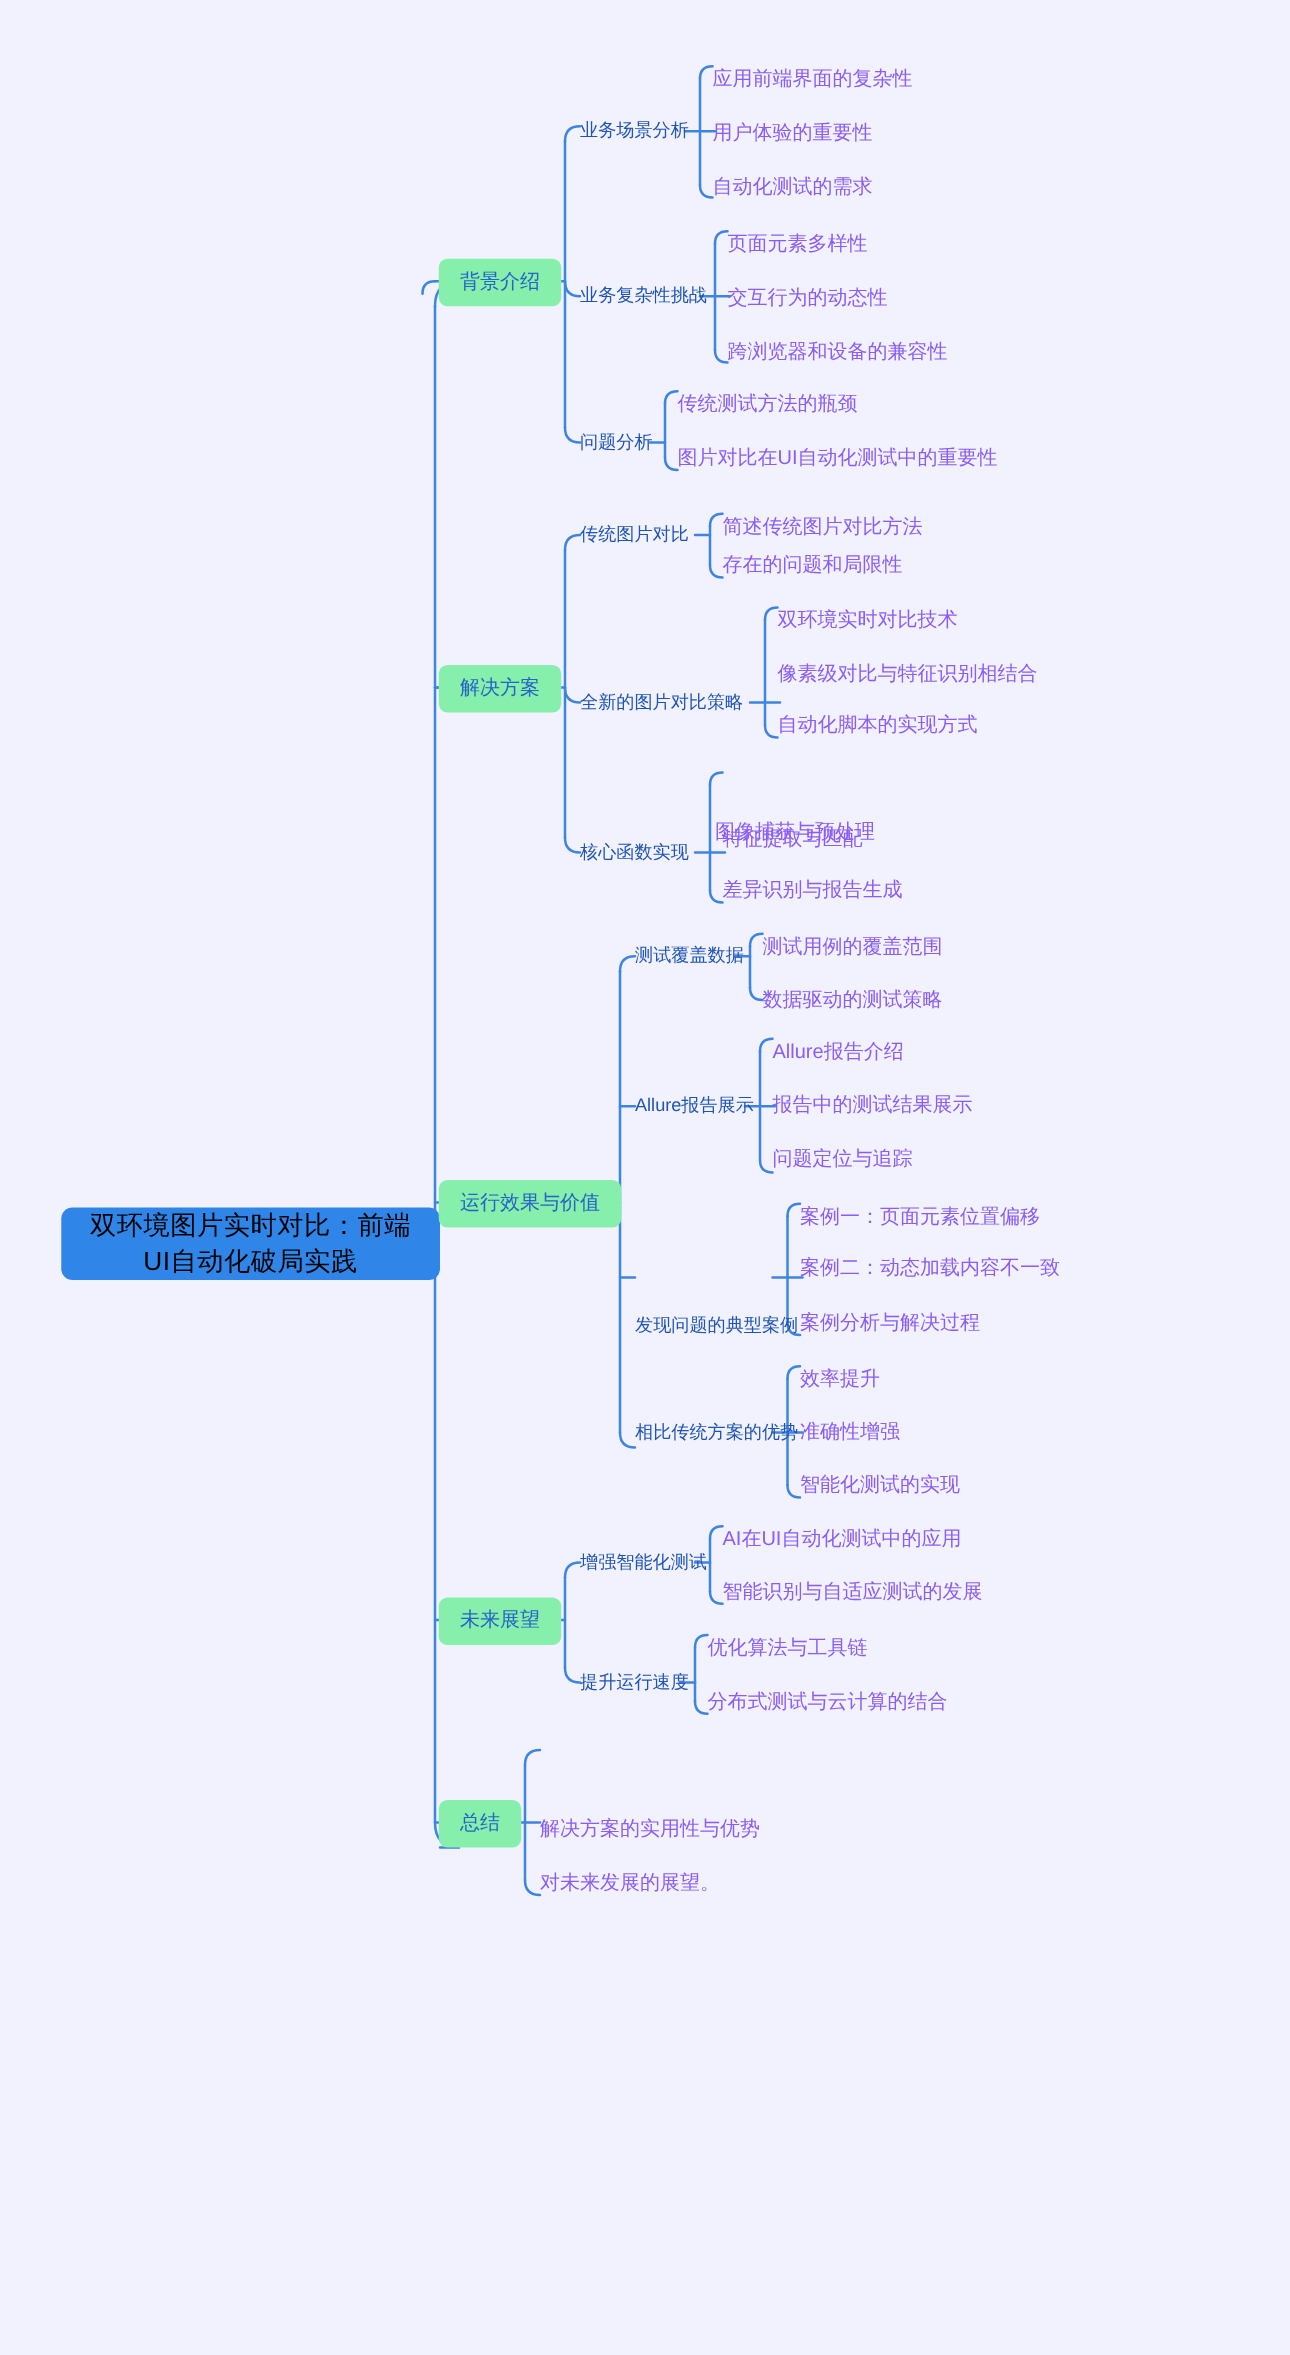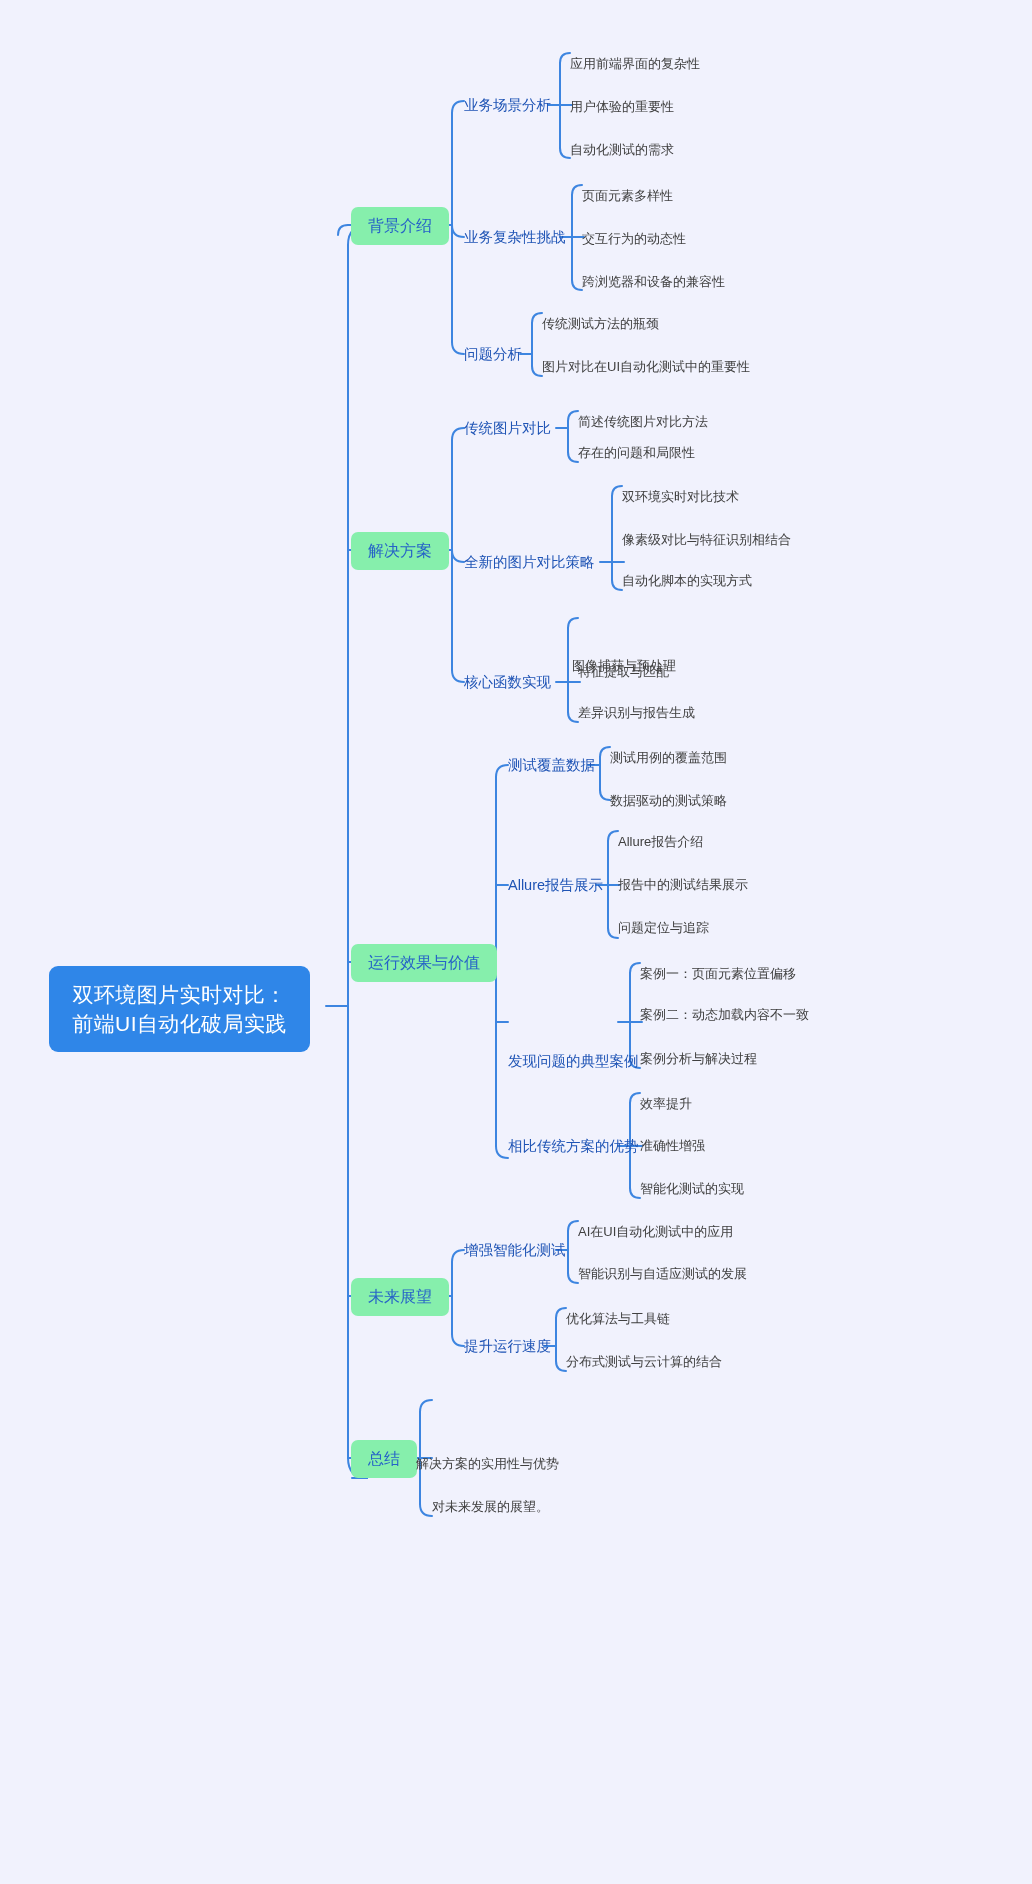--- a/index.html
+++ b/index.html
@@ -10,27 +10,27 @@
     overflow: hidden;
   }
   #stage { position: relative; width: 1032px; height: 1884px; }
   svg#wires { position: absolute; left: 0; top: 0; width: 1032px; height: 1884px; pointer-events: none; }
 
   .node { position: absolute; }
 
   
   .root {
     background: #2f86e8;
-    color: #ffffff;
+    color: #000000;
     border-radius: 9px;
     font-size: 21px;
     line-height: 29px;
     text-align: center;
-    padding: 14px 18px;
-    width: 261px;
+    padding: 0 18px;
+    width: 303px;
     left: 49px;
     top: 966px;
     letter-spacing: 0.4px;
   }
 
   
   .b1 {
     background: #86efac;
     color: #2663c7;
     border-radius: 7px;
@@ -43,22 +43,22 @@
   
   .b2 {
     color: #1f54b5;
     font-size: 14.5px;
     line-height: 19px;
     white-space: nowrap;
   }
 
   
   .b3 {
-    color: #404040;
-    font-size: 13px;
+    color: #8b5cf6;
+    font-size: 16px;
     line-height: 19px;
     white-space: nowrap;
   }
   .b3.wrap { white-space: normal; width: 252px; line-height: 21px; }
 </style>
 </head>
 <body>
 
 <div id="stage">
 
@@ -238,16 +238,16 @@
   <div class="node b2" style="left:464px; top:1241px;">增强智能化测试</div>
   <div class="node b3" style="left:578px; top:1222px;">AI在UI自动化测试中的应用</div>
   <div class="node b3" style="left:578px; top:1264px;">智能识别与自适应测试的发展</div>
 
   <div class="node b2" style="left:464px; top:1337px;">提升运行速度</div>
   <div class="node b3" style="left:566px; top:1309px;">优化算法与工具链</div>
   <div class="node b3" style="left:566px; top:1352px;">分布式测试与云计算的结合</div>
 
   <div class="node b1" style="left:351px; top:1440px;">总结</div>
 
-  <div class="node b3" style="left:416px; top:1454px;text-align:right;">解决方案的实用性与优势</div>
+  <div class="node b3" style="left:432px; top:1454px;text-align:right;">解决方案的实用性与优势</div>
   <div class="node b3" style="left:432px; top:1497px;">对未来发展的展望。</div>
 
 </div>
 
 </body></html>

